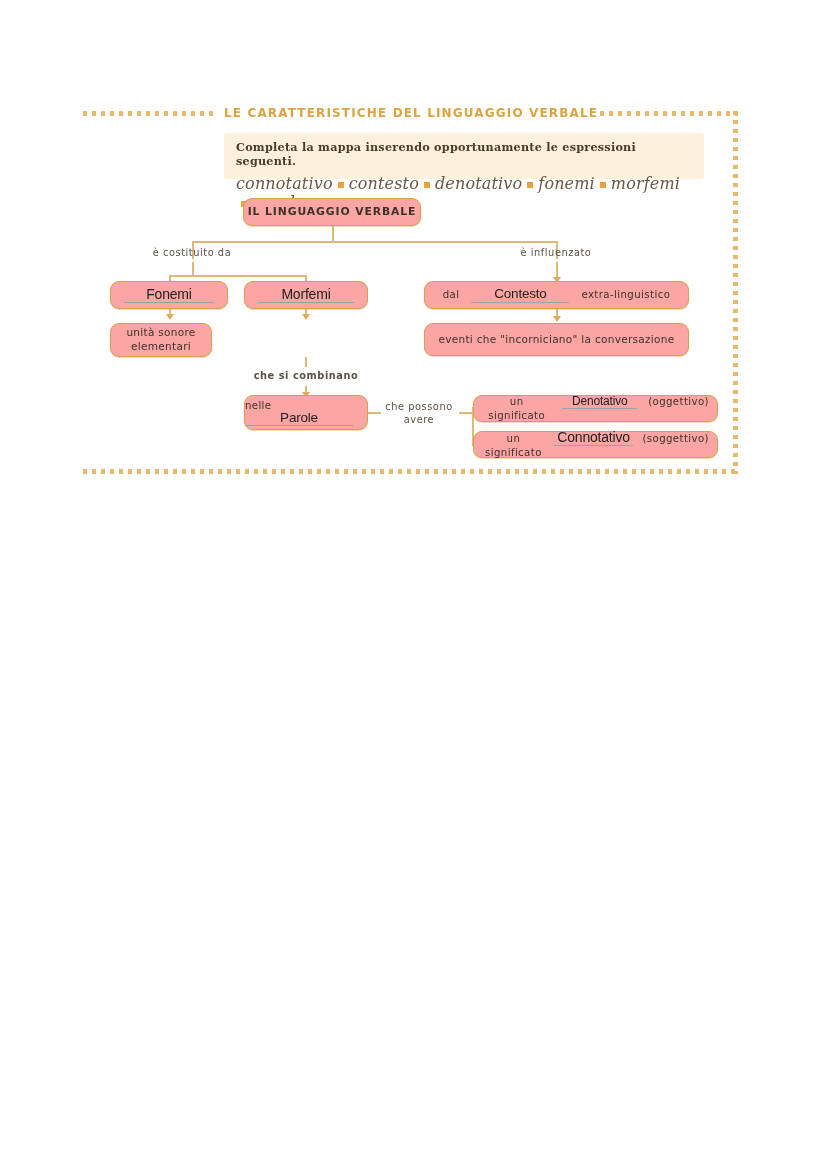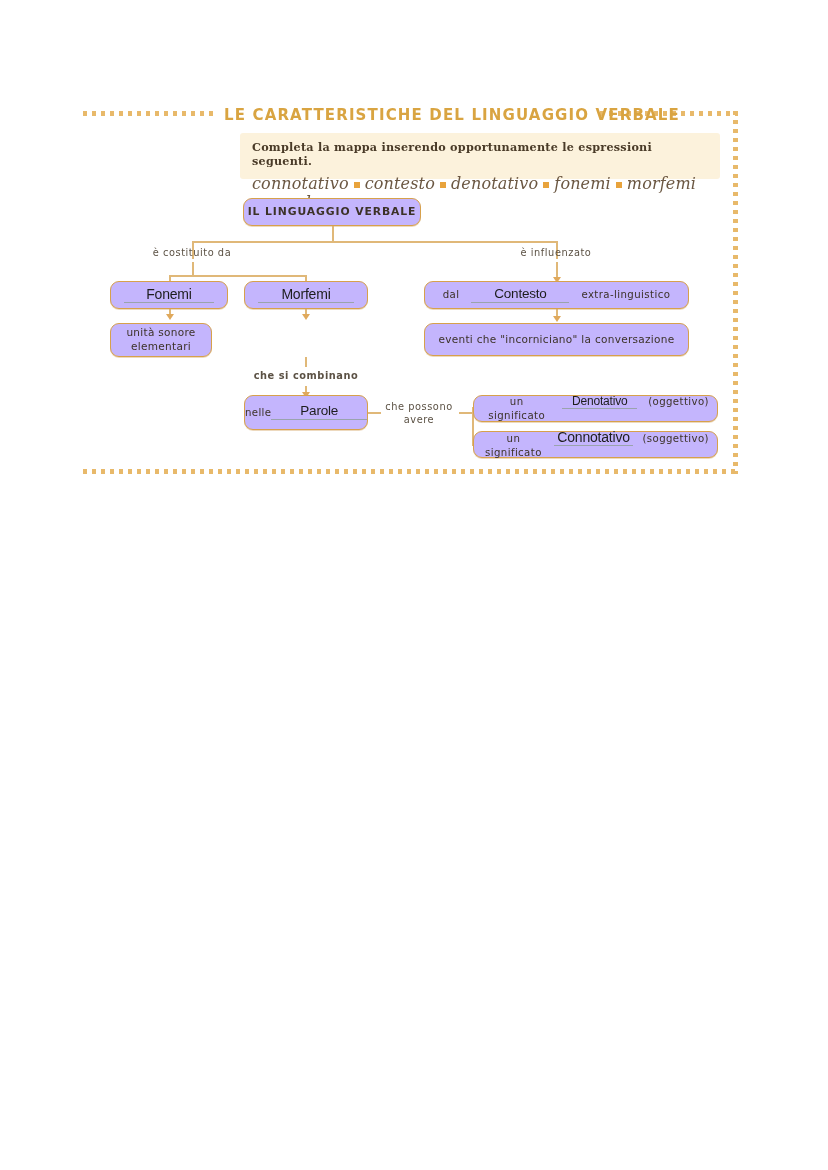--- a/index.html
+++ b/index.html
@@ -28,31 +28,31 @@
   #dots-top-right { left: 600px; top: 111px; width: 138px; }
   #dots-bottom    { left: 83px;  top: 469px; width: 655px; }
   #dots-right     { left: 733px; top: 111px; height: 363px; }
 
   
   #page-title {
     position: absolute;
     left: 224px; top: 106px;
     width: 372px;
     text-align: center;
-    font-size: 15px;
+    font-size: 12px;
     font-weight: bold;
     letter-spacing: 1.15px;
     color: #d9a441;
     white-space: nowrap;
   }
 
   
   #instruction-panel {
     position: absolute;
-    left: 240px; top: 133px;
+    left: 224px; top: 133px;
     width: 480px; height: 46px;
     background: #fcf2dc;
     border-radius: 3px;
     padding: 7px 12px 16px 12px;
   }
   #instruction-heading {
     font-size: 11.2px;
     font-weight: bold;
     color: #4a3b28;
     letter-spacing: .25px;
@@ -70,21 +70,21 @@
     display: inline-block;
     width: 6px; height: 6px;
     background: #e8a33c;
     margin: 0 5px 0 5px;
     vertical-align: 1px;
   }
 
   
   .node {
     position: absolute;
-    background: #c4b5fd;
+    background: #fca5a5;
     border: 1.6px solid #d7a14c;
     border-radius: 9px;
     box-shadow: 0 1px 0 rgba(216,170,110,.45);
     display: flex;
     align-items: center;
     justify-content: center;
     text-align: center;
     color: #3c3228;
     font-size: 10.5px;
     line-height: 1.3;
@@ -132,21 +132,21 @@
   }
 
   .inline-row {
     display: flex;
     align-items: baseline;
     justify-content: center;
     gap: 8px;
     width: 100%;
     padding: 0 8px;
   }
-  .stack { display: flex; flex-direction: row; align-items: flex-end; width: 100%; }
+  .stack { display: flex; flex-direction: column; align-items: flex-start; width: 100%; }
 </style>
 </head>
 <body>
 
 <div id="sheet">
 
   <div class="dot-row" id="dots-top-left"></div>
   <div class="dot-row" id="dots-top-right"></div>
   <div class="dot-row" id="dots-bottom"></div>
   <div class="dot-col" id="dots-right"></div>

